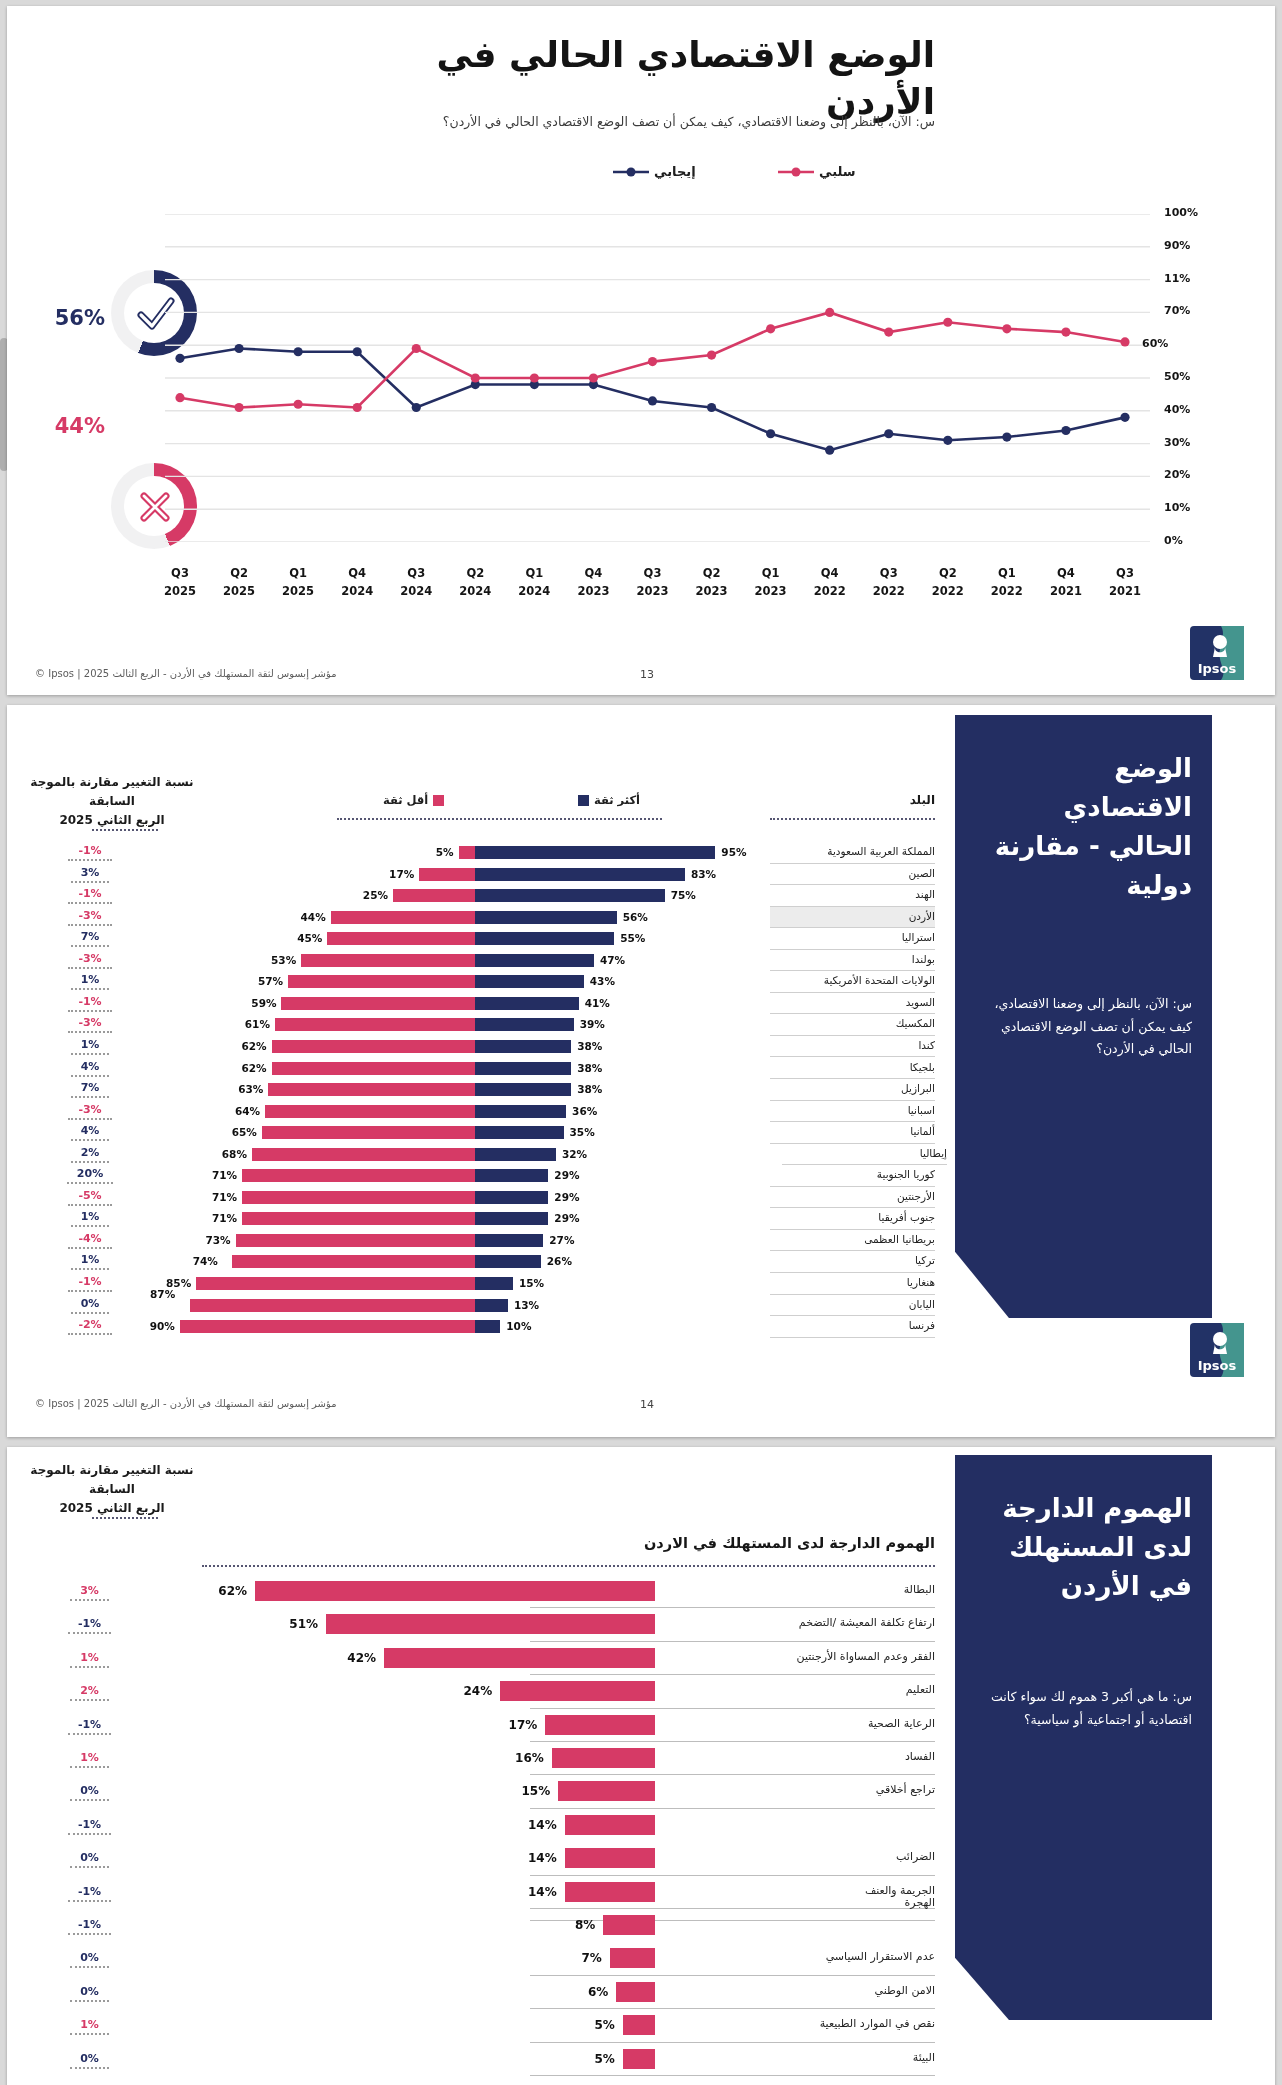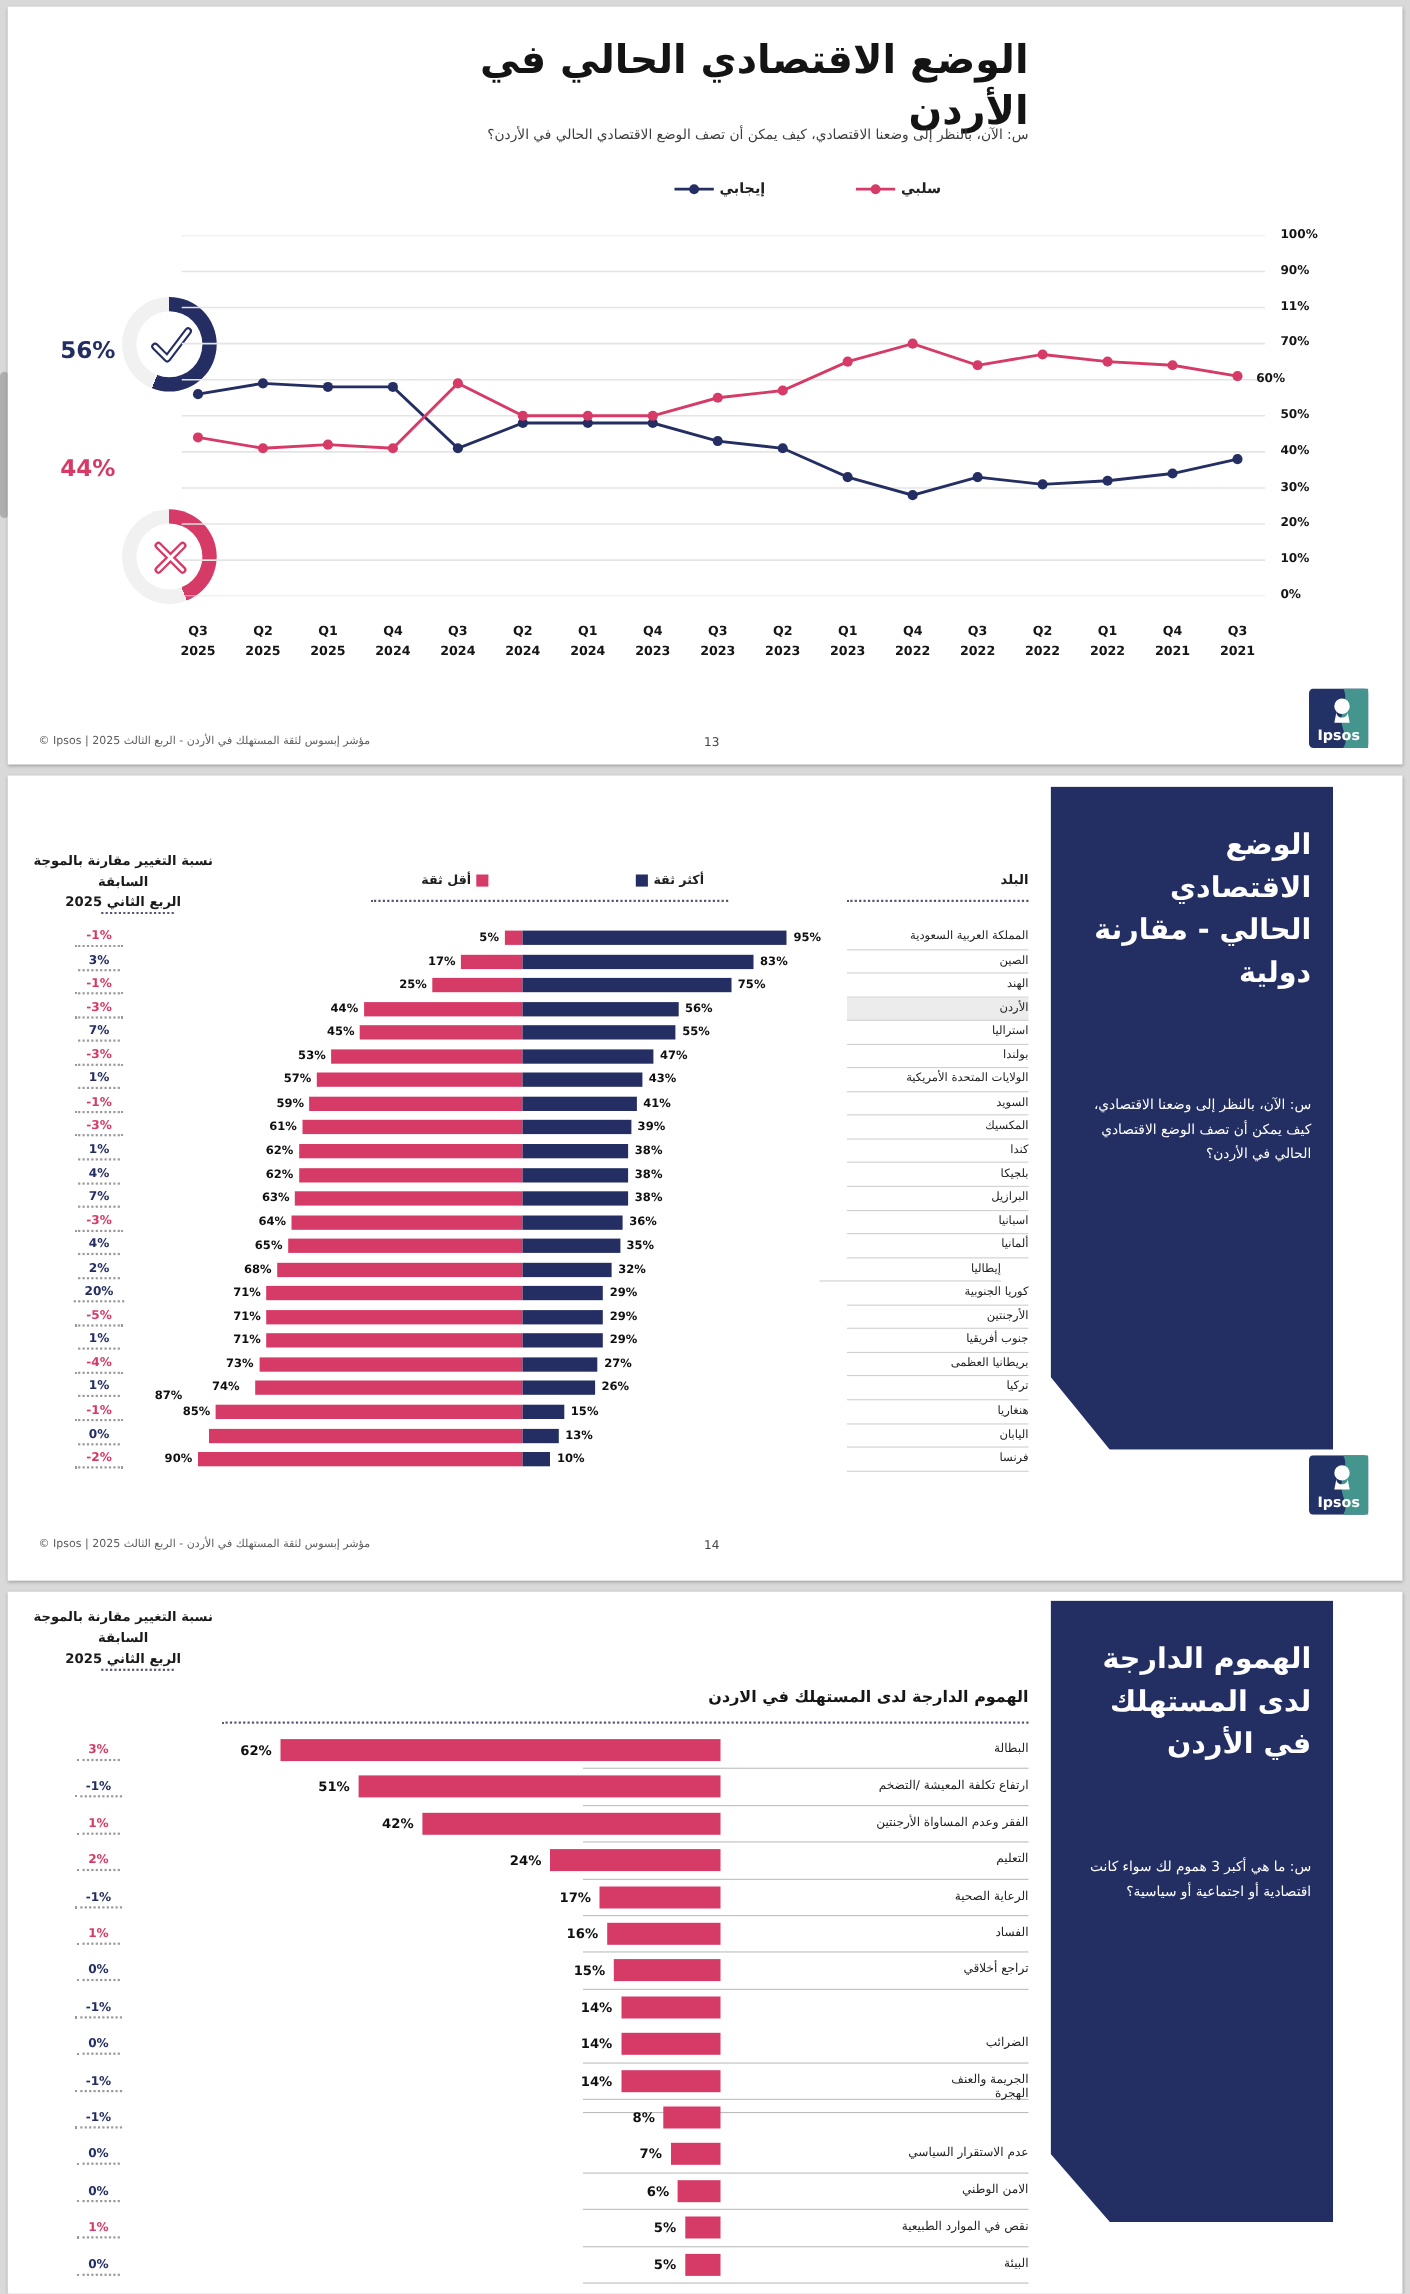--- a/index.html
+++ b/index.html
@@ -336,21 +336,21 @@
       <div class="bar-label" style="position: absolute; left: 209.08px; top: 399.6px; width: 44px; text-align: right;">64%</div>
       <div style="position: absolute; left: 468px; top: 399.6px; width: 91.08px; height: 13px; background: rgb(36, 46, 98);"></div>
       <div class="bar-label" style="position: absolute; left: 565.08px; top: 399.6px; width: 46px; text-align: left;">36%</div>
       <div class="change-val" style="position: absolute; left: 23px; top: 397.6px; width: 120px; color: rgb(214, 58, 102);"><span>-3%</span></div>
       <div class="country-cell rtl" style="position: absolute; left: 763px; top: 417.15px; width: 165px; height: 20.55px; line-height: 19.55px;">ألمانيا</div>
       <div style="position: absolute; left: 254.8px; top: 421.15px; width: 213.2px; height: 13px; background: rgb(214, 58, 102);"></div>
       <div class="bar-label" style="position: absolute; left: 205.8px; top: 421.15px; width: 44px; text-align: right;">65%</div>
       <div style="position: absolute; left: 468px; top: 421.15px; width: 88.55px; height: 13px; background: rgb(36, 46, 98);"></div>
       <div class="bar-label" style="position: absolute; left: 562.55px; top: 421.15px; width: 46px; text-align: left;">35%</div>
       <div class="change-val" style="position: absolute; left: 23px; top: 419.15px; width: 120px; color: rgb(36, 46, 98);"><span>4%</span></div>
-      <div class="country-cell rtl" style="position: absolute; left: 738px; top: 438.7px; width: 165px; height: 20.55px; line-height: 19.55px;">إيطاليا</div>
+      <div class="country-cell rtl" style="position: absolute; left: 775px; top: 438.7px; width: 165px; height: 20.55px; line-height: 19.55px;">إيطاليا</div>
       <div style="position: absolute; left: 244.96px; top: 442.7px; width: 223.04px; height: 13px; background: rgb(214, 58, 102);"></div>
       <div class="bar-label" style="position: absolute; left: 195.96px; top: 442.7px; width: 44px; text-align: right;">68%</div>
       <div style="position: absolute; left: 468px; top: 442.7px; width: 80.96px; height: 13px; background: rgb(36, 46, 98);"></div>
       <div class="bar-label" style="position: absolute; left: 554.96px; top: 442.7px; width: 46px; text-align: left;">32%</div>
       <div class="change-val" style="position: absolute; left: 23px; top: 440.7px; width: 120px; color: rgb(36, 46, 98);"><span>2%</span></div>
       <div class="country-cell rtl" style="position: absolute; left: 763px; top: 460.25px; width: 165px; height: 20.55px; line-height: 19.55px;">كوريا الجنوبية</div>
       <div style="position: absolute; left: 235.12px; top: 464.25px; width: 232.88px; height: 13px; background: rgb(214, 58, 102);"></div>
       <div class="bar-label" style="position: absolute; left: 186.12px; top: 464.25px; width: 44px; text-align: right;">71%</div>
       <div style="position: absolute; left: 468px; top: 464.25px; width: 73.37px; height: 13px; background: rgb(36, 46, 98);"></div>
       <div class="bar-label" style="position: absolute; left: 547.37px; top: 464.25px; width: 46px; text-align: left;">29%</div>
@@ -380,21 +380,21 @@
       <div class="bar-label" style="position: absolute; left: 539.78px; top: 550.45px; width: 46px; text-align: left;">26%</div>
       <div class="change-val" style="position: absolute; left: 23px; top: 548.45px; width: 120px; color: rgb(36, 46, 98);"><span>1%</span></div>
       <div class="country-cell rtl" style="position: absolute; left: 763px; top: 568px; width: 165px; height: 20.55px; line-height: 19.55px;">هنغاريا</div>
       <div style="position: absolute; left: 189.2px; top: 572px; width: 278.8px; height: 13px; background: rgb(214, 58, 102);"></div>
       <div class="bar-label" style="position: absolute; left: 140.2px; top: 572px; width: 44px; text-align: right;">85%</div>
       <div style="position: absolute; left: 468px; top: 572px; width: 37.95px; height: 13px; background: rgb(36, 46, 98);"></div>
       <div class="bar-label" style="position: absolute; left: 511.95px; top: 572px; width: 46px; text-align: left;">15%</div>
       <div class="change-val" style="position: absolute; left: 23px; top: 570px; width: 120px; color: rgb(214, 58, 102);"><span>-1%</span></div>
       <div class="country-cell rtl" style="position: absolute; left: 763px; top: 589.55px; width: 165px; height: 20.55px; line-height: 19.55px;">اليابان</div>
       <div style="position: absolute; left: 182.64px; top: 593.55px; width: 285.36px; height: 13px; background: rgb(214, 58, 102);"></div>
-      <div class="bar-label" style="position: absolute; left: 133.64px; top: 558px; width: 44px; text-align: left;">87%</div>
+      <div class="bar-label" style="position: absolute; left: 133.64px; top: 583px; width: 44px; text-align: center;">87%</div>
       <div style="position: absolute; left: 468px; top: 593.55px; width: 32.89px; height: 13px; background: rgb(36, 46, 98);"></div>
       <div class="bar-label" style="position: absolute; left: 506.89px; top: 593.55px; width: 46px; text-align: left;">13%</div>
       <div class="change-val" style="position: absolute; left: 23px; top: 591.55px; width: 120px; color: rgb(36, 46, 98);"><span>0%</span></div>
       <div class="country-cell rtl" style="position: absolute; left: 763px; top: 611.1px; width: 165px; height: 20.55px; line-height: 19.55px;">فرنسا</div>
       <div style="position: absolute; left: 172.8px; top: 615.1px; width: 295.2px; height: 13px; background: rgb(214, 58, 102);"></div>
       <div class="bar-label" style="position: absolute; left: 123.8px; top: 615.1px; width: 44px; text-align: right;">90%</div>
       <div style="position: absolute; left: 468px; top: 615.1px; width: 25.3px; height: 13px; background: rgb(36, 46, 98);"></div>
       <div class="bar-label" style="position: absolute; left: 499.3px; top: 615.1px; width: 46px; text-align: left;">10%</div>
       <div class="change-val" style="position: absolute; left: 23px; top: 613.1px; width: 120px; color: rgb(214, 58, 102);"><span>-2%</span></div>
     </div>

